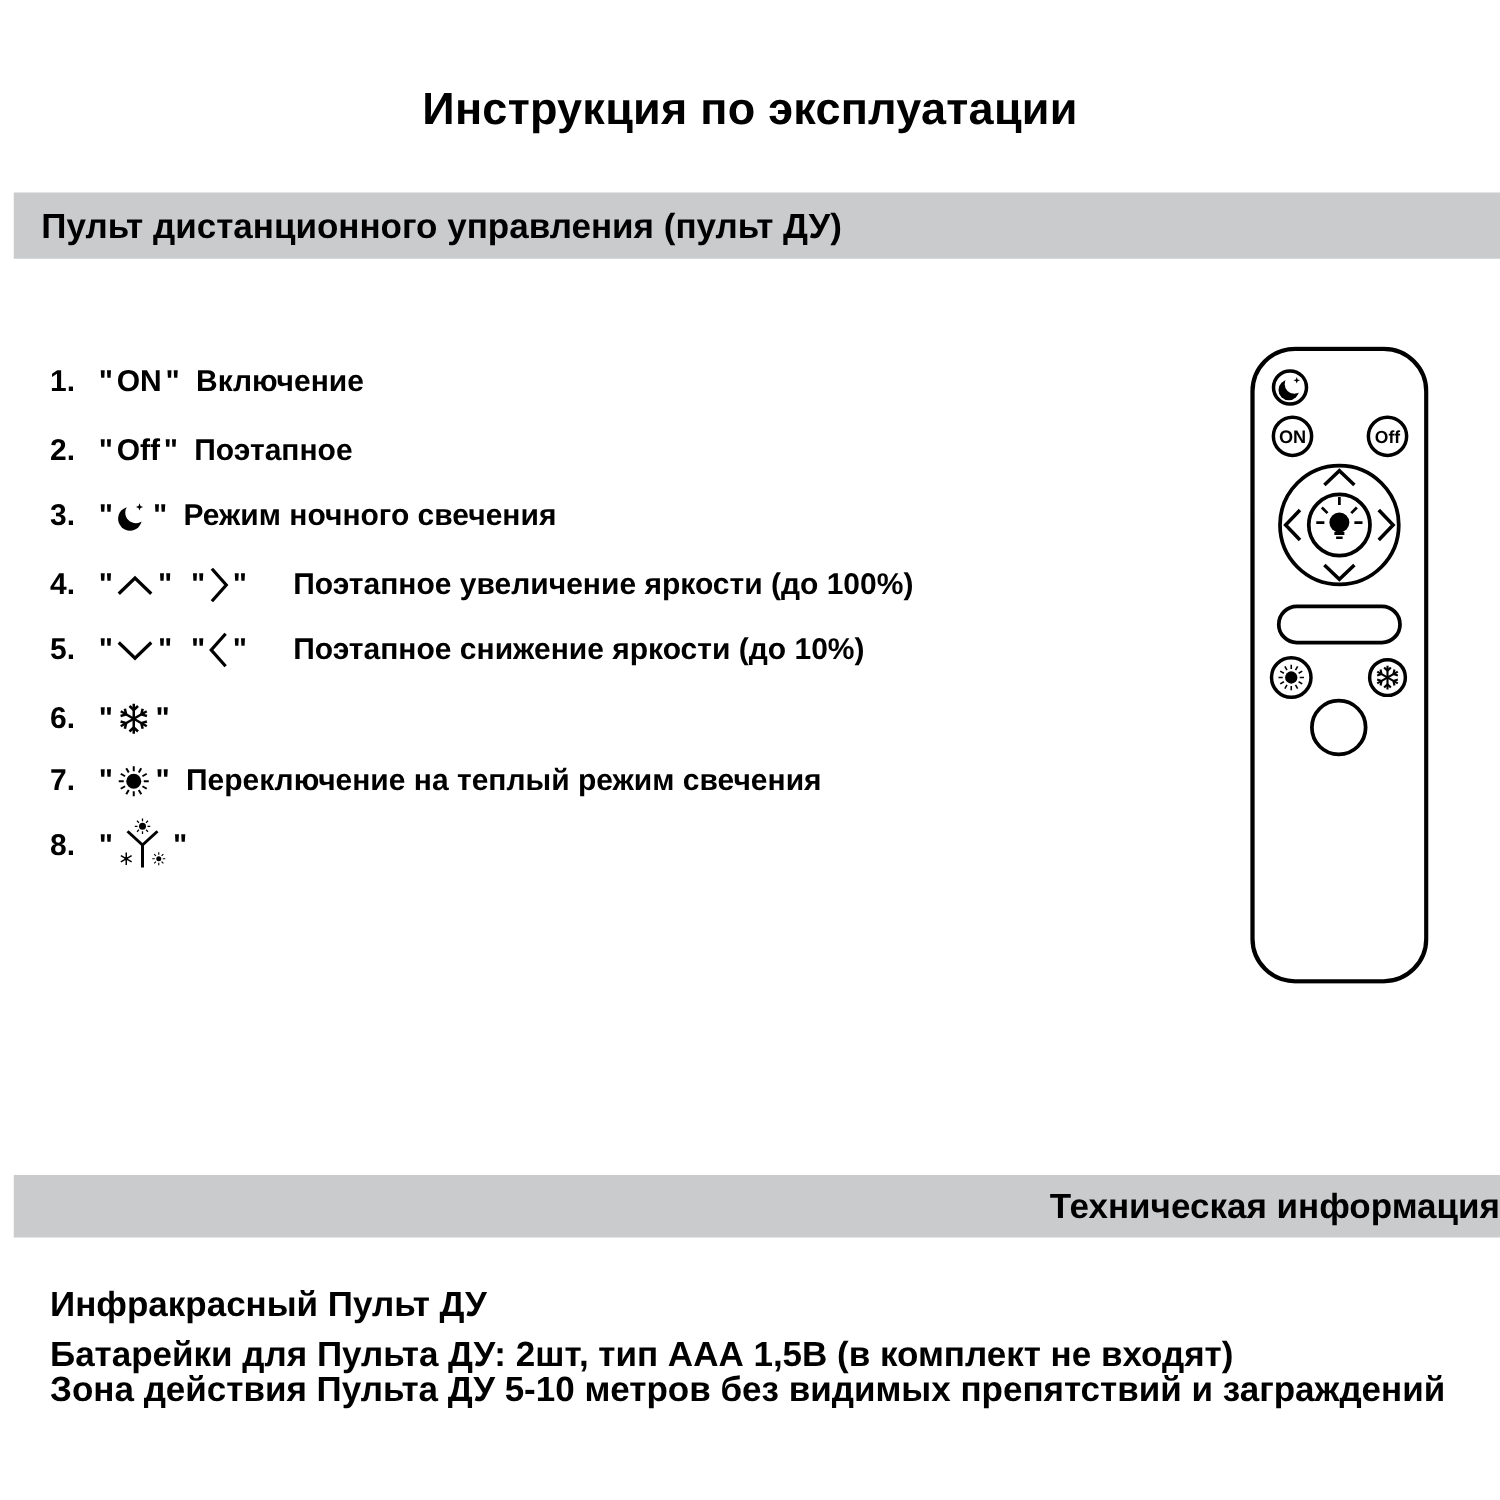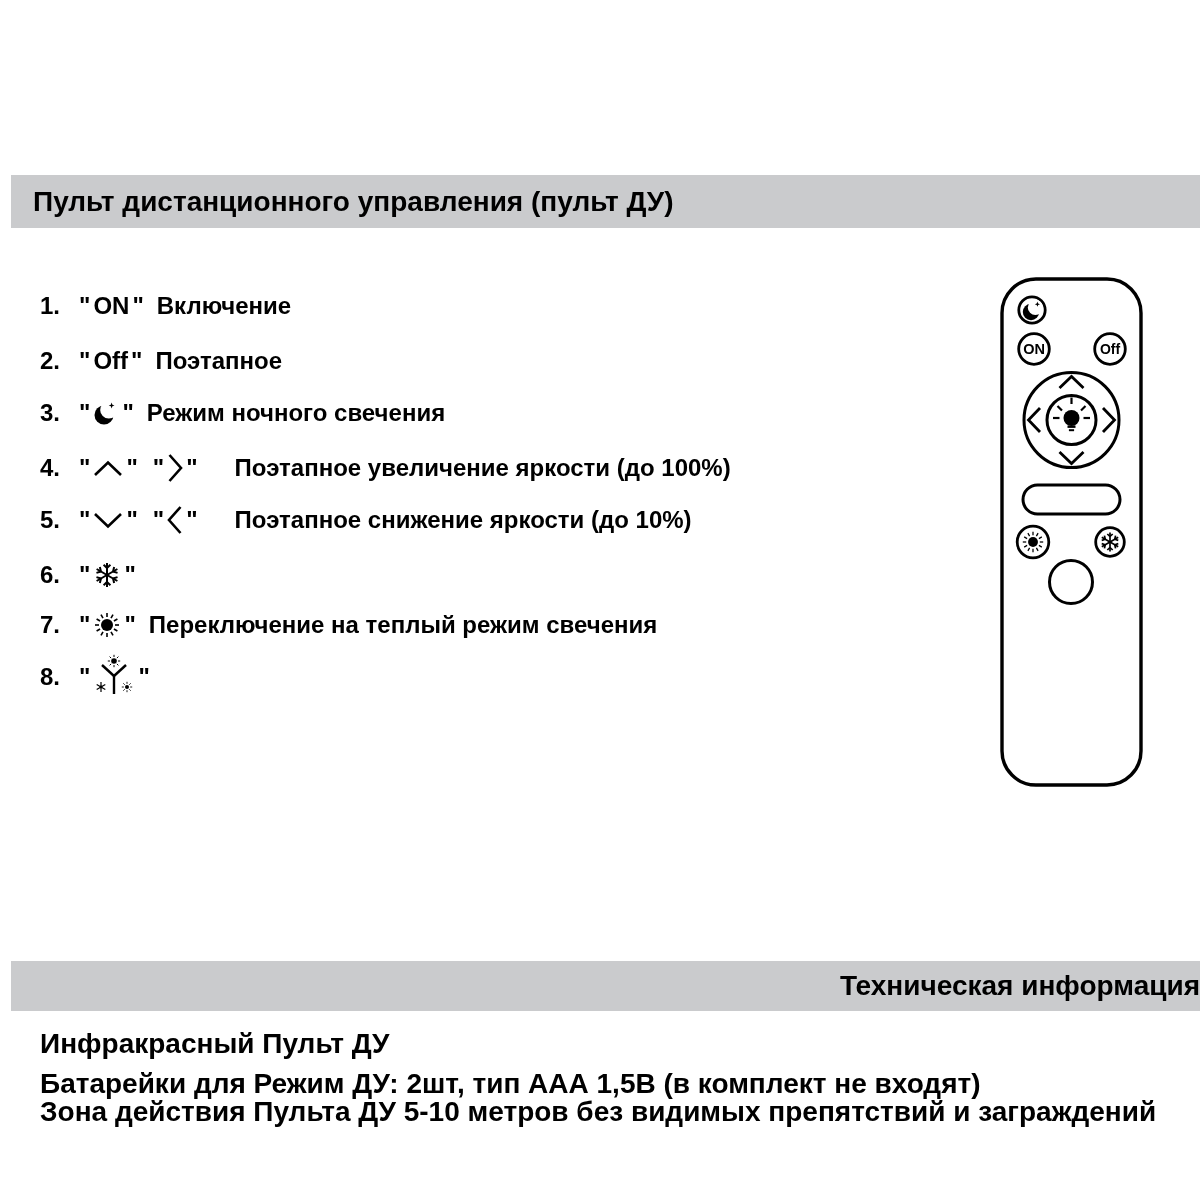--- a/index.html
+++ b/index.html
@@ -4,21 +4,21 @@
 <style>
   html,body { margin:0; padding:0; background:#ffffff; }
   body { width:1200px; height:1200px; font-family:"Liberation Sans", sans-serif; color:#000; }
   .page { position:relative; width:1200px; height:1200px; overflow:hidden; background:#fff; }
 
   .title { position:absolute; top:66px; left:0; width:1200px; text-align:center;
            font-size:36px; font-weight:bold; letter-spacing:0.2px; }
 
   .bar { position:absolute; left:11px; width:1189px; background:#cacbcd;
          font-weight:bold; font-size:28px; padding-left:22px; box-sizing:border-box;
-         white-space:nowrap;margin-top:21px; }
+         white-space:nowrap; }
   .bar1 { top:154px; height:53px; line-height:53px; }
   .bar2 { top:940px; height:50px; line-height:50px;text-align:right; }
 
   .item { position:absolute; left:40px; display:flex; align-items:center; height:34px;
           font-size:24px; font-weight:bold; white-space:nowrap; }
   .item .num { flex:0 0 36px; width:36px; }
   .q { margin:0 3px; }
   .desc { margin-left:10px; }
   .desc-wide { margin-left:34px; }
   .gap { display:inline-block; width:9px; }
@@ -34,20 +34,21 @@
   svg text { font-family:"Liberation Sans", sans-serif; font-weight:bold; }
 
   .techline { position:absolute; left:40px; font-size:28px; font-weight:bold; white-space:nowrap;text-align:center; }
   .t1 { top:1028px; } .t2 { top:1068px; } .t3 { top:1096px; }
 </style>
 </head>
 <body>
 
 <div class="page">
 
+  <div class="title">Инструкция по эксплуатации</div>
 
   <div class="bar bar1">
     <span>Пульт дистанционного управления (пульт ДУ)</span>
   </div>
 
   <div class="item" style="top:289px">
     <span class="num">1.</span>
     <span class="q">"</span>
     <span>ON</span>
     <span class="q">"</span>
@@ -319,16 +320,16 @@
     </g>
 
     <circle cx="71" cy="305" r="21.5" fill="none" stroke="#000" stroke-width="3"></circle>
   </svg>
 
   <div class="bar bar2">
     <span>Техническая информация</span>
   </div>
 
   <div class="techline t1">Инфракрасный Пульт ДУ</div>
-  <div class="techline t2">Батарейки для Режим ДУ: 2шт, тип ААА 1,5В (в комплект не входят)</div>
+  <div class="techline t2">Батарейки для Пульта ДУ: 2шт, тип ААА 1,5В (в комплект не входят)</div>
   <div class="techline t3">Зона действия Пульта ДУ 5-10 метров без видимых препятствий и заграждений</div>
 
 </div>
 
 </body></html>

